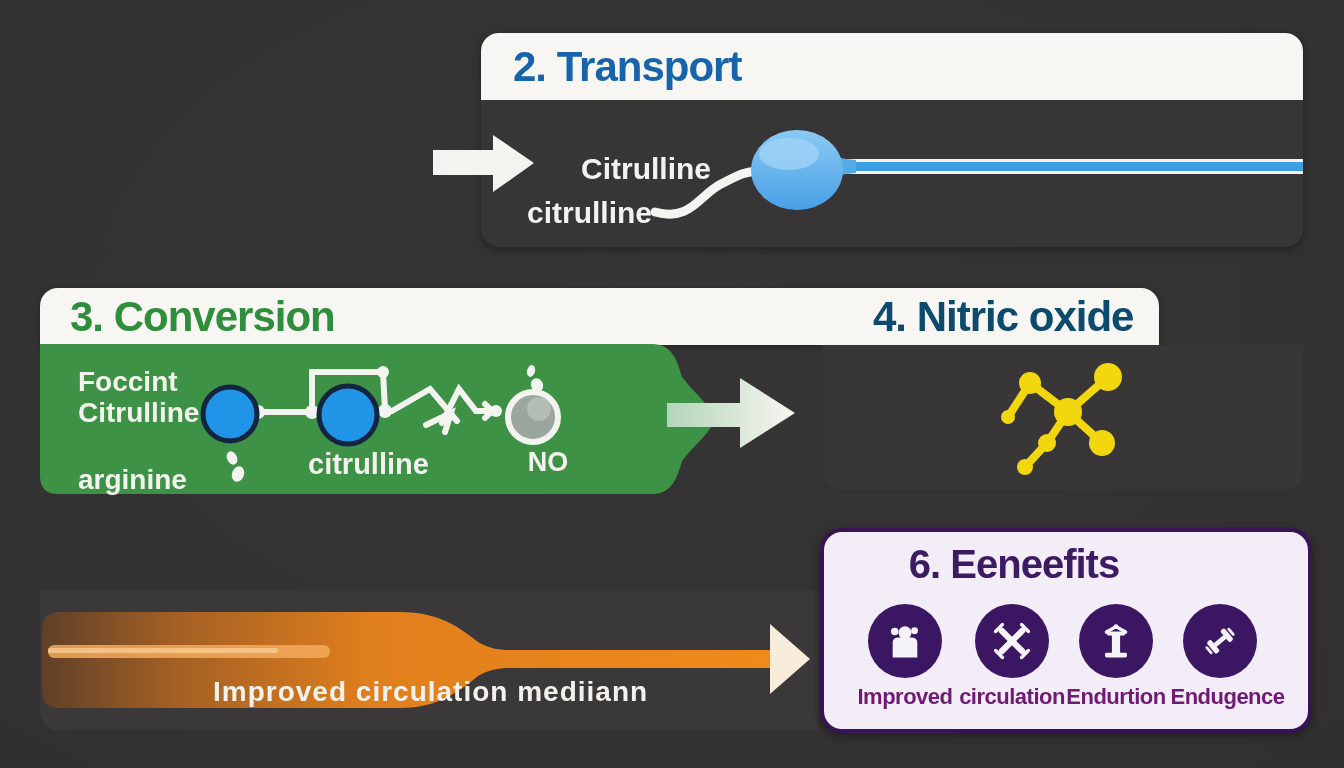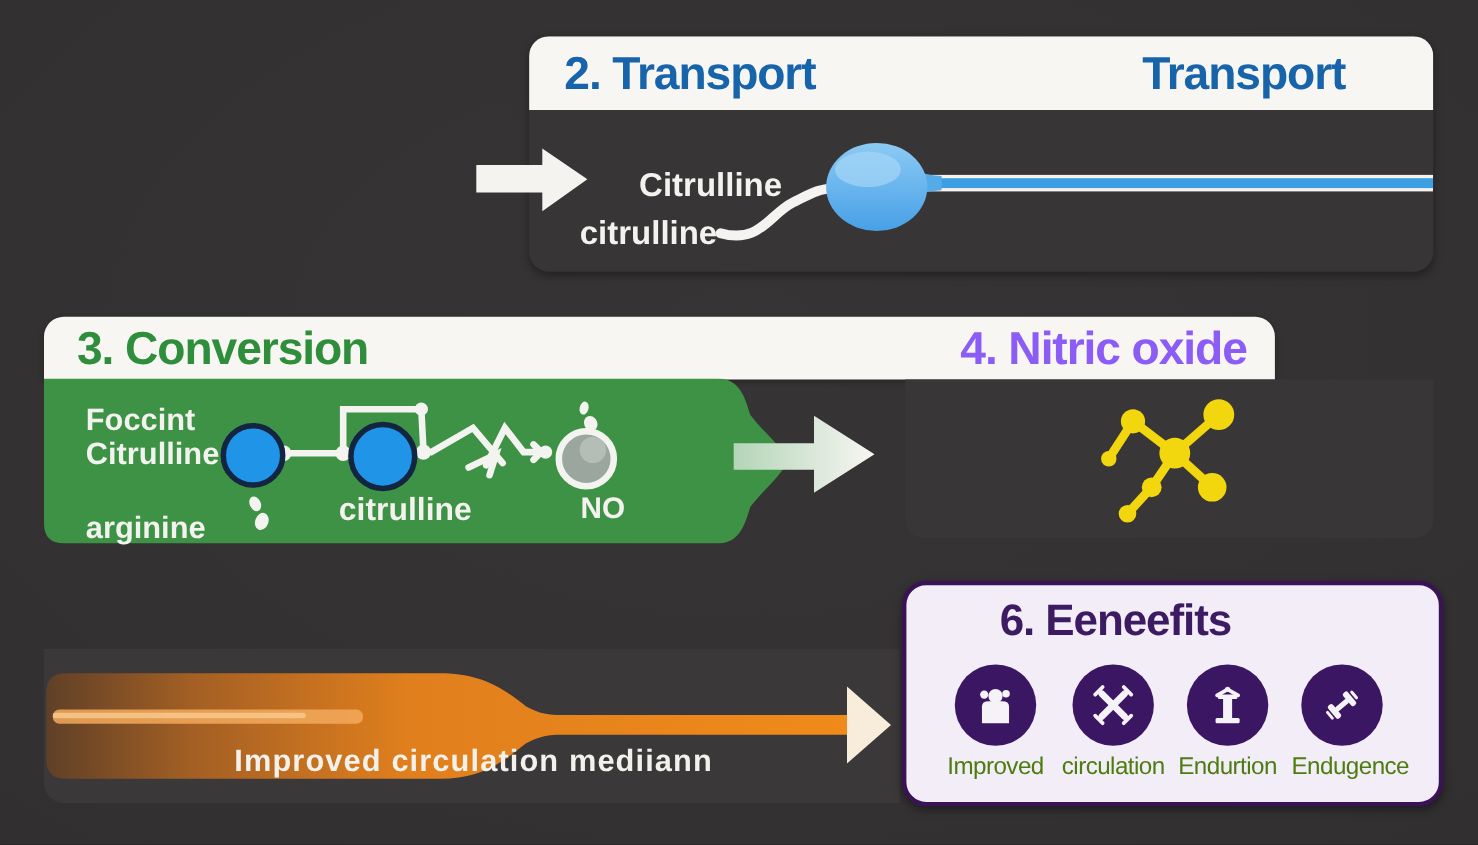--- a/index.html
+++ b/index.html
@@ -17,43 +17,42 @@
   .p1 .panel-title{position:absolute;left:30px;top:12px;color:#b4301f;}
   .p2{left:481px;top:33px;width:822px;height:214px;background:#373536;overflow:hidden;box-shadow:0 3px 8px rgba(0,0,0,.35);}
   .p2-header{position:absolute;left:0;top:0;width:100%;height:67px;background:#f8f6f3;}
   .p2-header .panel-title{position:absolute;top:10px;color:#1764aa;}
   .p2-title-left{left:32px;}
   .p2-title-right{right:80px;}
   .organ-label{position:absolute;left:248px;top:198px;font-size:29px;font-weight:bold;color:#181716;}
   
   .r2-header{position:absolute;left:40px;top:288px;width:1119px;height:57px;background:#f8f6f3;border-radius:18px 18px 0 0;box-shadow:0 2px 6px rgba(0,0,0,.3);}
   .r2-title-left{position:absolute;left:30px;top:5px;color:#2f8e3b;}
-  .r2-title-right{position:absolute;left:833px;top:5px;color:#8b5cf6;}
+  .r2-title-right{position:absolute;left:833px;top:5px;color:#0c4a6e;}
   .p4-body{position:absolute;left:823px;top:345px;width:480px;height:144px;background:#393637;border-radius:0 0 16px 16px;}
   .conv-line{position:absolute;left:78px;font-size:28px;font-weight:bold;color:#f2f3ee;}
   
   .r3-header{position:absolute;left:40px;top:528px;width:778px;height:62px;background:#f8f6f3;border-radius:18px 0 0 0;}
   .r3-header .panel-title{position:absolute;left:30px;top:8px;color:#b4301f;}
   .r3-body{position:absolute;left:40px;top:590px;width:778px;height:140px;background:#3b3839;border-radius:0 0 0 18px;}
   .p6{left:820px;top:528px;width:492px;height:205px;background:#f2edf7;border:4px solid #3a1356;border-radius:22px;box-sizing:border-box;box-shadow:0 3px 8px rgba(0,0,0,.4);}
   .p6-title{position:absolute;left:30px;top:10px;width:320px;text-align:center;font-size:40px;font-weight:bold;color:#3d1b63;letter-spacing:-1px;}
   .benefit-circle{position:absolute;top:72px;width:74px;height:74px;border-radius:50%;background:#3b1663;display:flex;align-items:center;justify-content:center;}
-  .benefit-label{position:absolute;top:152px;transform:translateX(-50%);font-size:22px;font-weight:normal;color:#4d7c0f;white-space:nowrap;letter-spacing:-0.5px;}
+  .benefit-label{position:absolute;top:152px;transform:translateX(-50%);font-size:22px;font-weight:bold;color:#701a75;white-space:nowrap;letter-spacing:-0.5px;}
   .caption{position:absolute;left:213px;top:676px;font-size:28px;font-weight:bold;color:#f3f1ec;letter-spacing:1px;}
 </style>
 </head>
 <body>
 
 <div class="stage">
 
 
   <div class="card p2">
     <div class="p2-header">
       <div class="panel-title p2-title-left">2. Transport</div>
-      <div class="panel-title p2-title-right">Transport</div>
     </div>
     <div class="wlabel" style="left:100px;top:119px;font-size:30px;">Citrulline</div>
     <div class="wlabel" style="left:46px;top:163px;font-size:30px;">citrulline</div>
     <svg class="abs" style="left:0;top:67px;" width="822" height="147" viewBox="0 0 822 147">
       <defs>
         <linearGradient id="blobGrad" x1="0" y1="0" x2="0" y2="1">
           <stop offset="0" stop-color="#8ccaf4"></stop>
           <stop offset="1" stop-color="#47a0e6"></stop>
         </linearGradient>
       </defs>

